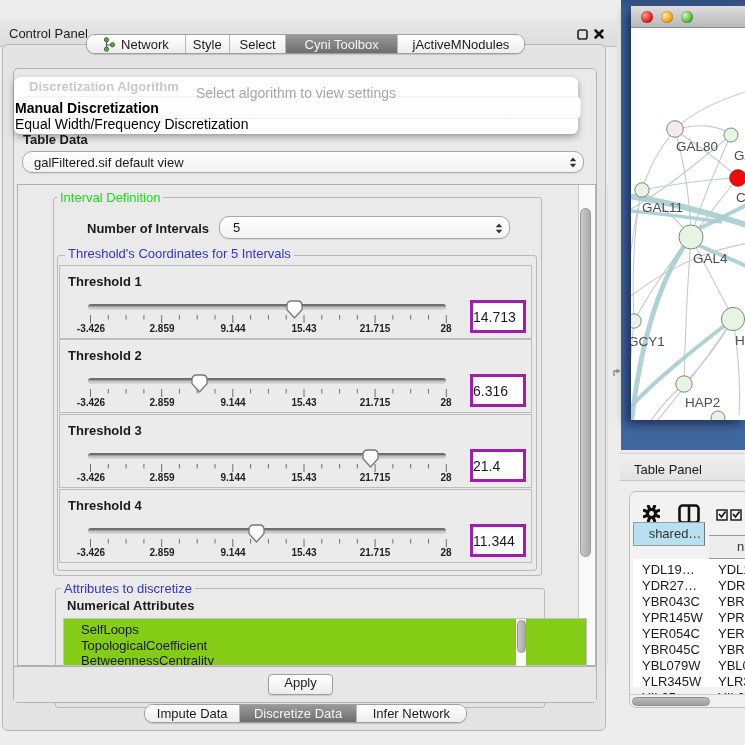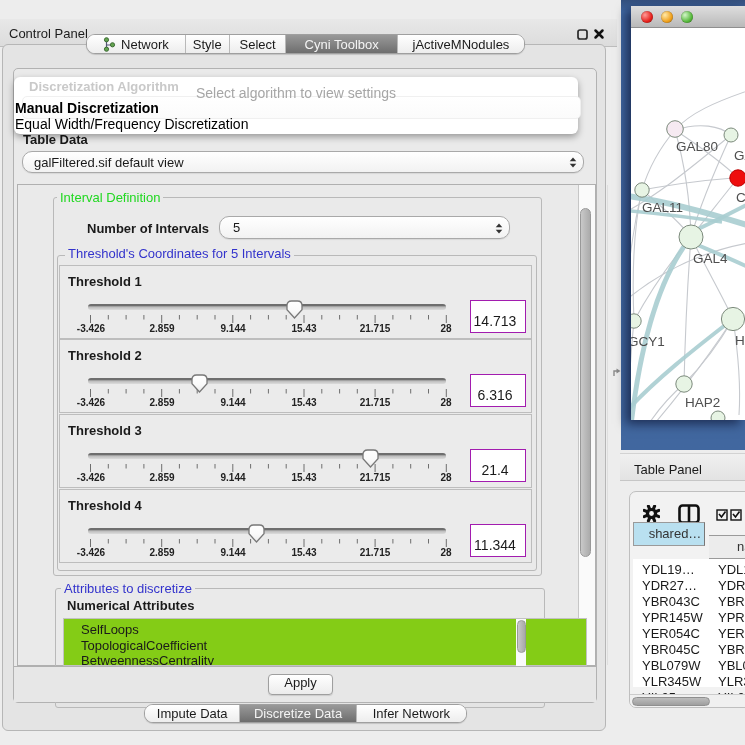--- a/index.html
+++ b/index.html
@@ -25,21 +25,21 @@
 .gbox { position:absolute; border:1px solid #b9b9b9; border-radius:3px; }
 .gtitle { position:absolute; background:#eaeaea; padding:0 3px; line-height:13px; }
 
 
 .combo { position:absolute; background:linear-gradient(#ffffff,#f2f2f2); border:1px solid #a9a9a9; border-radius:10px; display:flex; align-items:center; box-shadow:0 1px 1px rgba(0,0,0,0.08); }
 .combo .txt { padding-left:11px; }
 .combo svg { position:absolute; right:6px; top:50%; margin-top:-5px; }
 .thr { position:absolute; left:59px; width:473px; height:74px; border:1px solid #bdbdbd; background:#ebebeb; }
 .thr b { position:absolute; left:8px; top:8px; }
 .thr .track { position:absolute; left:28px; top:38px; width:358px; height:6px; border-radius:3px; background:linear-gradient(#6e6e6e 0 25%, #bcbcbc 50%, #dcdcdc); }
-.thr .vfield { position:absolute; left:410px; top:34px; width:56px; height:33px; border:1px solid #a21caf; background:#fff; text-align:center; padding:12px 6px 0 0; font-size:14px; }
+.thr .vfield { position:absolute; left:410px; top:34px; width:56px; height:33px; border:3px solid #a21caf; background:#fff; text-align:left; padding:6px 6px 0 0; font-size:14px; }
 .ticklbl { position:absolute; top:57px; font-size:10px; font-weight:bold; color:#222; }
 </style>
 </head>
 <body>
 
 <div class="abs" id="titlebar">
     <span class="t">Control Panel</span>
   <svg class="abs" style="left:577px;top:10px" width="11" height="11" viewBox="0 0 11 11">
       <rect x="1" y="1" width="9" height="9" rx="2" fill="none" stroke="#2a2a2a" stroke-width="1.7"></rect>
     </svg>

